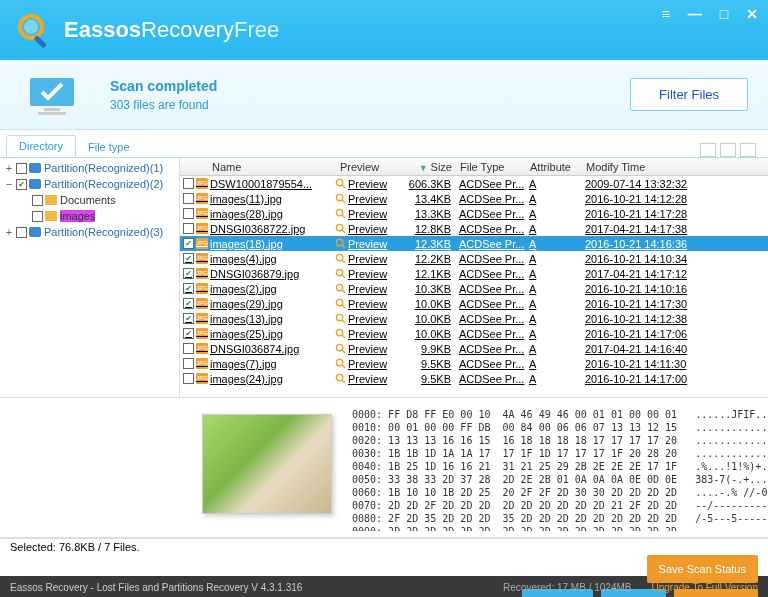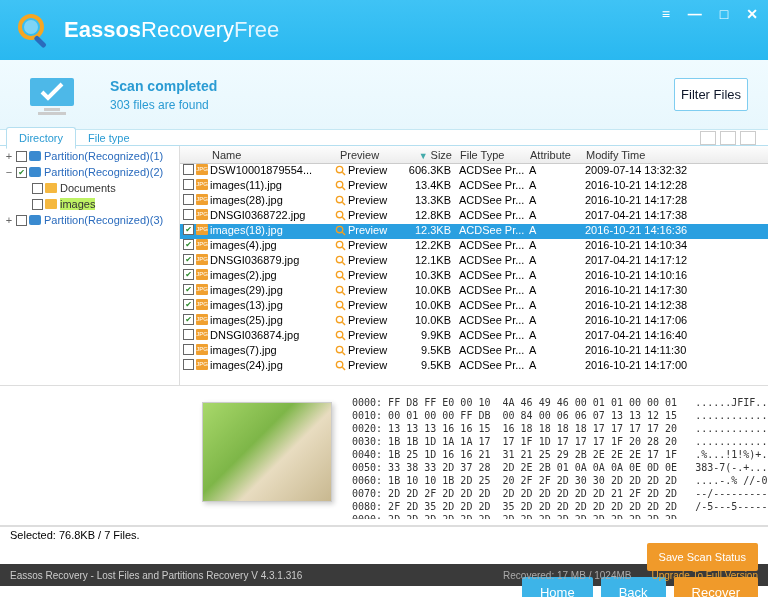--- a/index.html
+++ b/index.html
@@ -11,52 +11,52 @@
 .app-title { font-size: 22px; color: #fff; font-weight: 400; }
 .app-title .bold { font-weight: 700; }
 .app-title .light { color: #e0f5ff; font-weight: 400; }
 .win-controls { position: absolute; right: 10px; top: 6px; display: flex; gap: 18px; }
 .win-btn { color: #fff; font-size: 14px; font-weight: bold; cursor: pointer; }
 
 .status-panel { height: 70px; background: linear-gradient(#f0fbff, #e8f7fd); display: flex; align-items: center; padding: 0 20px; border-bottom: 1px solid #c5e7f3; }
 .status-icon { width: 70px; height: 50px; margin-right: 20px; display: flex; align-items: center; justify-content: center; }
 .status-text .line1 { color: #2a9bd3; font-size: 14px; font-weight: 600; }
 .status-text .line2 { color: #2a9bd3; font-size: 12px; margin-top: 4px; }
-.filter-btn { margin-left: auto; background: #fff; border: 1px solid #7fcdf0; color: #0f172a; padding: 8px 6px; font-size: 13px; border-radius: 2px; cursor: pointer; }
-
-.tabs-row { display: flex; align-items: center; border-bottom: 1px solid #b5dff0; padding: 0 6px; height: 16px; }
+.filter-btn { margin-left: auto; background: #fff; border: 1px solid #7fcdf0; color: #1d4ed8; padding: 8px 28px; font-size: 13px; border-radius: 2px; cursor: pointer; }
+
+.tabs-row { display: flex; align-items: flex-end; border-bottom: 1px solid #b5dff0; padding: 0 6px; height: 28px; }
 .tab { padding: 4px 12px; font-size: 11px; color: #2a9bd3; cursor: pointer; }
 .tab.active { border: 1px solid #b5dff0; border-bottom: 1px solid #fff; border-radius: 3px 3px 0 0; background: #fff; }
 .view-toggles { margin-left: auto; display: flex; gap: 4px; padding-right: 6px; }
 .vt { width: 16px; height: 14px; border: 1px solid #ccc; cursor: pointer; }
 
 .main { display: flex; height: 240px; border-bottom: 1px solid #ddd; }
 .tree { width: 180px; border-right: 1px solid #ddd; overflow: hidden; padding: 2px; font-size: 11px; }
 .tree-row { display: flex; align-items: center; height: 16px; white-space: nowrap; padding-left: 2px; color: #2a6bbd; cursor: pointer; }
 .tree-row .exp { width: 10px; text-align: center; color: #666; }
 .tree-row .cb { width: 11px; height: 11px; border: 1px solid #666; margin: 0 2px; display: inline-flex; align-items: center; justify-content: center; font-size: 8px; color: #2a8a2a; }
 .tree-row .disk { width: 12px; height: 10px; background: #3a8ad0; margin-right: 3px; border-radius: 2px; }
 .tree-row .folder { width: 12px; height: 10px; background: #f5b840; margin-right: 3px; border-radius: 1px; }
 .tree-row.indent1 { padding-left: 18px; }
-.tree-row.selected span.lbl { background: #bef264; }
+.tree-row.selected span.lbl { background: #d946ef; }
 .tree-row .lbl { color: #2a6bbd; }
 .tree-row.indent1 .lbl { color: #333; }
 
 .grid { flex: 1; overflow: hidden; font-size: 11px; }
 .ghead { display: flex; background: linear-gradient(#fdfdfd,#ededed); border-bottom: 1px solid #ccc; height: 18px; align-items: center; padding-left: 28px; }
 .ghead > div { padding: 0 4px; color: #333; }
 .c-name { width: 128px; }
 .c-prev { width: 68px; }
 .c-size { width: 52px; text-align: right; }
 .c-type { width: 70px; }
 .c-attr { width: 56px; }
 .c-mod { flex: 1; }
 .arrow-down { color: #4aa; font-size: 9px; margin-right: 3px; }
 
-.grow { display: flex; align-items: flex-start; height: 15px; padding-left: 3px; cursor: pointer; }
+.grow { display: flex; align-items: center; height: 15px; padding-left: 3px; cursor: pointer; text-decoration: underline; }
 .grow.sel { background: #2a9fe0; color: #fff; }
 .grow .cb { width: 11px; height: 11px; border: 1px solid #666; background: #fff; display: inline-flex; align-items: center; justify-content: center; font-size: 8px; color: #2a8a2a; margin-right: 2px; }
 .grow.sel .cb { color: #2a8a2a; }
 .grow .fi { width: 12px; height: 11px; background: #f0a030; margin-right: 2px; border-radius: 1px; font-size: 6px; color: #fff; text-align: center; line-height: 11px; }
 .grow .nm { width: 125px; white-space: nowrap; overflow: hidden; }
 .grow .pv { width: 68px; display: flex; align-items: center; gap: 2px; }
 .mag { width: 11px; height: 11px; display: inline-block; }
 .grow .sz { width: 52px; text-align: right; padding-right: 4px; }
 .grow .ft { width: 70px; padding-left: 4px; }
 .grow .at { width: 56px; padding-left: 4px; }

